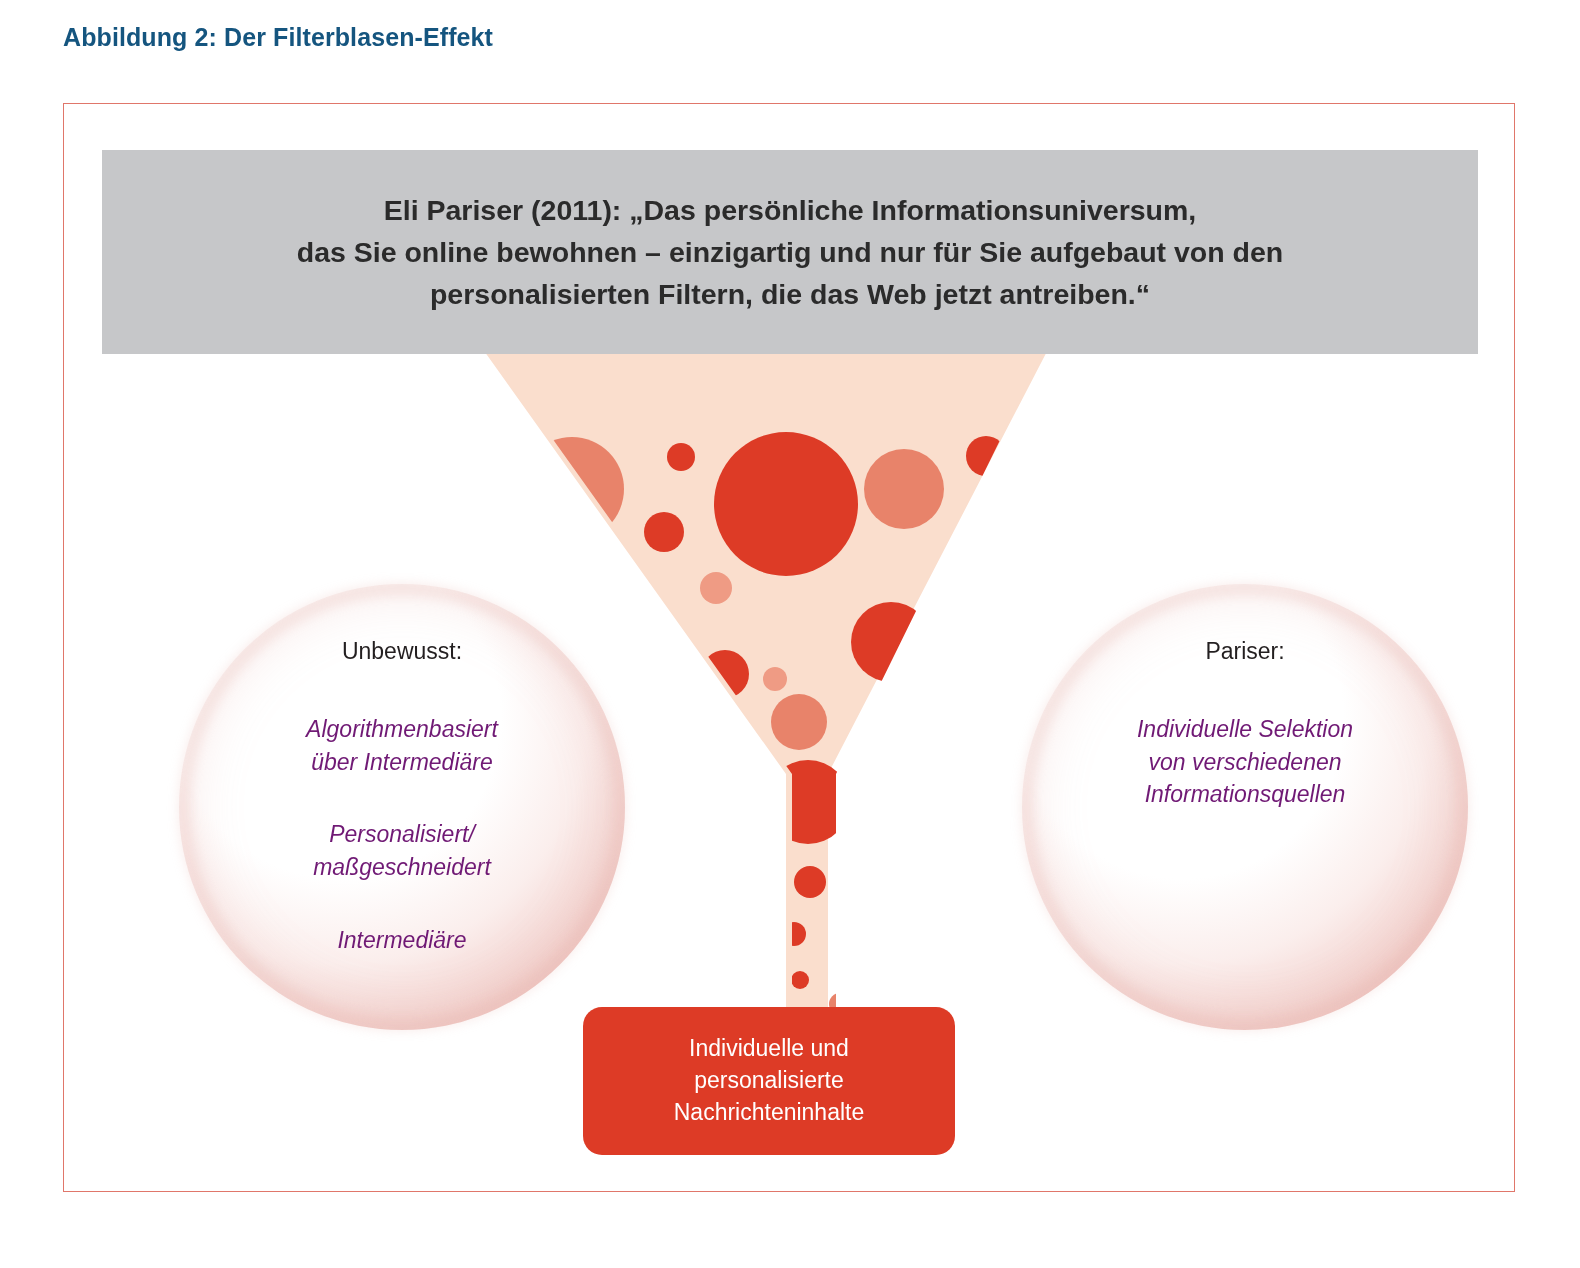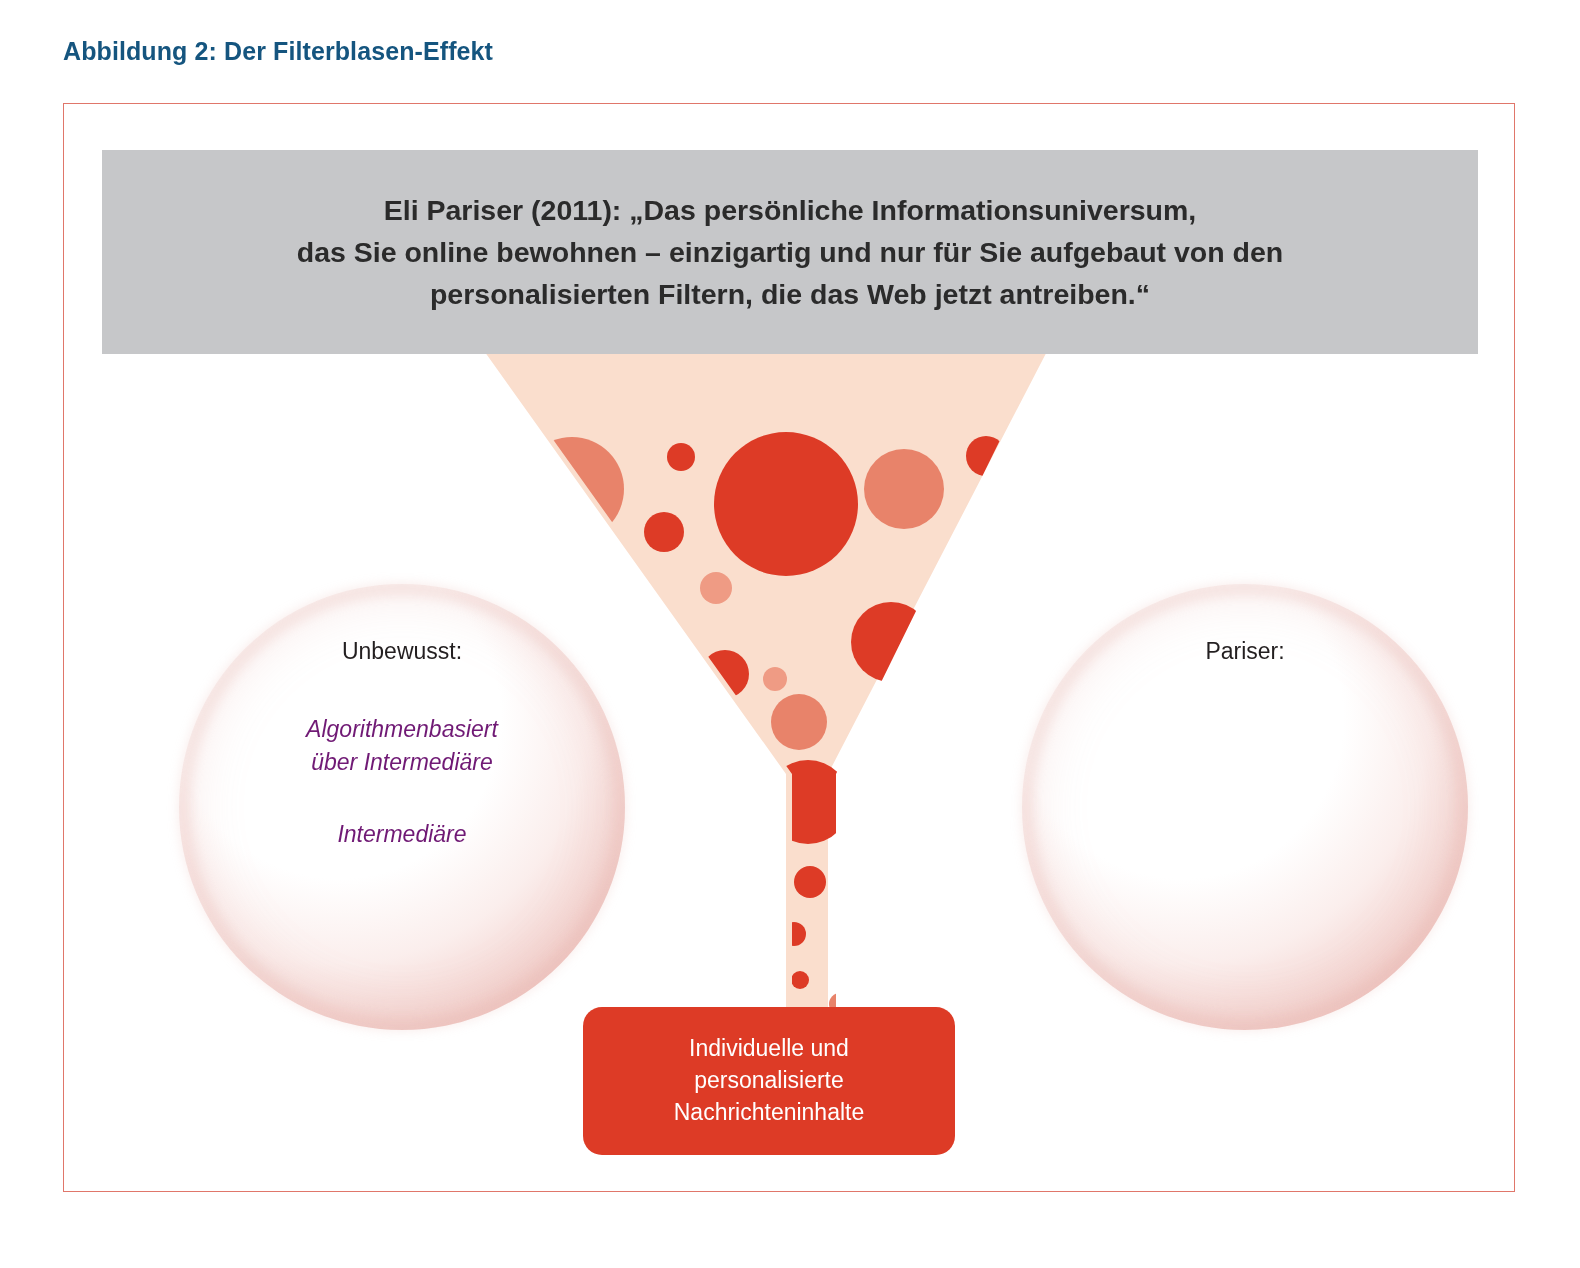--- a/index.html
+++ b/index.html
@@ -12,21 +12,21 @@
     height: 1268px;
     font-family: "Liberation Sans", sans-serif;
     color: #231f20;
     position: relative;
     overflow: hidden;
   }
 
   .figure-title {
     position: absolute;
     left: 63px;
-    top: 37px;
+    top: 23px;
     font-size: 25px;
     font-weight: bold;
     color: #15557f;
     letter-spacing: 0.1px;
   }
 
   .figure-frame {
     position: absolute;
     left: 63px;
     top: 103px;
@@ -218,26 +218,31 @@
     <div class="quote-text">Eli Pariser (2011): „Das persönliche Informationsuniversum,
 das Sie online bewohnen – einzigartig und nur für Sie aufgebaut von den
 personalisierten Filtern, die das Web jetzt antreiben.“</div>
   </div>
 
   <div class="soft-bubble bubble-left"></div>
   <div class="bubble-content" style="left:115px; top:480px; width:446px; height:446px;">
     <div class="bubble-heading">Unbewusst:</div>
     <div class="bubble-line-group">Algorithmenbasiert
 über Intermediäre</div>
+    <div class="bubble-line-group">Personalisiert/
+maßgeschneidert</div>
     <div class="bubble-line-group">Intermediäre</div>
   </div>
 
   <div class="soft-bubble bubble-right"></div>
   <div class="bubble-content" style="left:958px; top:480px; width:446px; height:446px;">
     <div class="bubble-heading">Pariser:</div>
+    <div class="bubble-line-group">Individuelle Selektion
+von verschiedenen
+Informationsquellen</div>
   </div>
 
   <div class="result-box">
     <div class="result-text">Individuelle und
 personalisierte
 Nachrichteninhalte</div>
   </div>
 
 </div>
 

